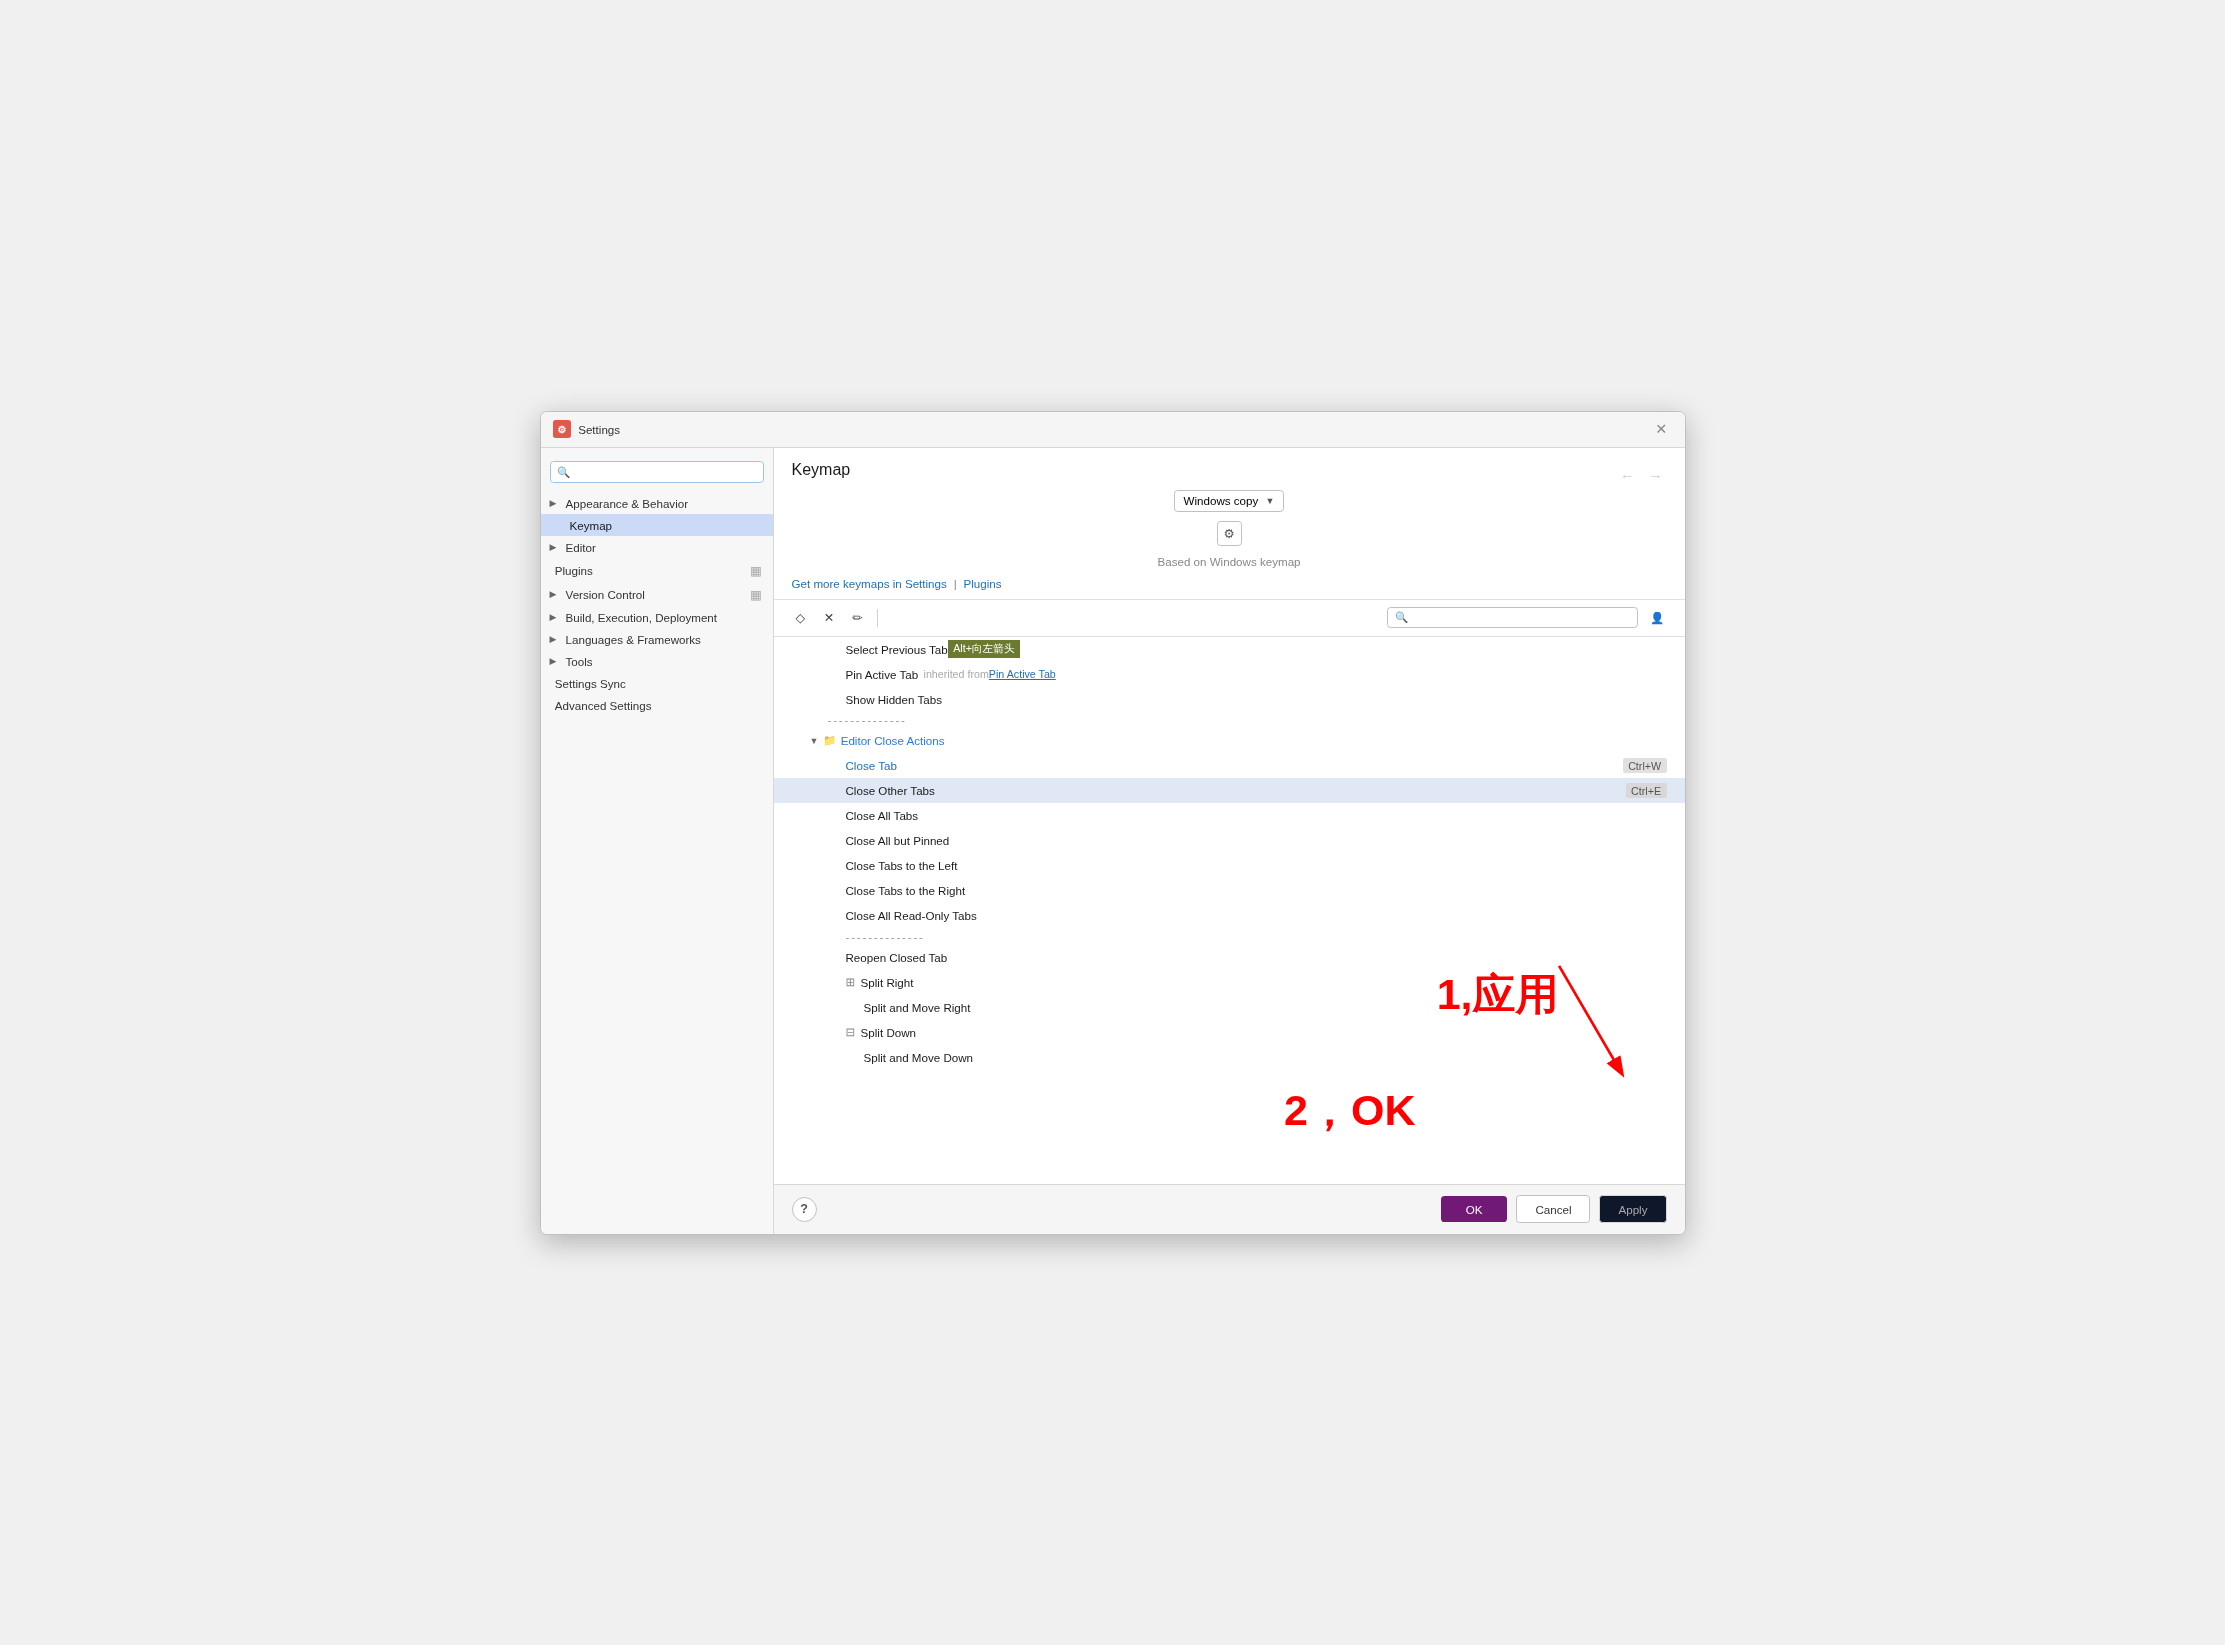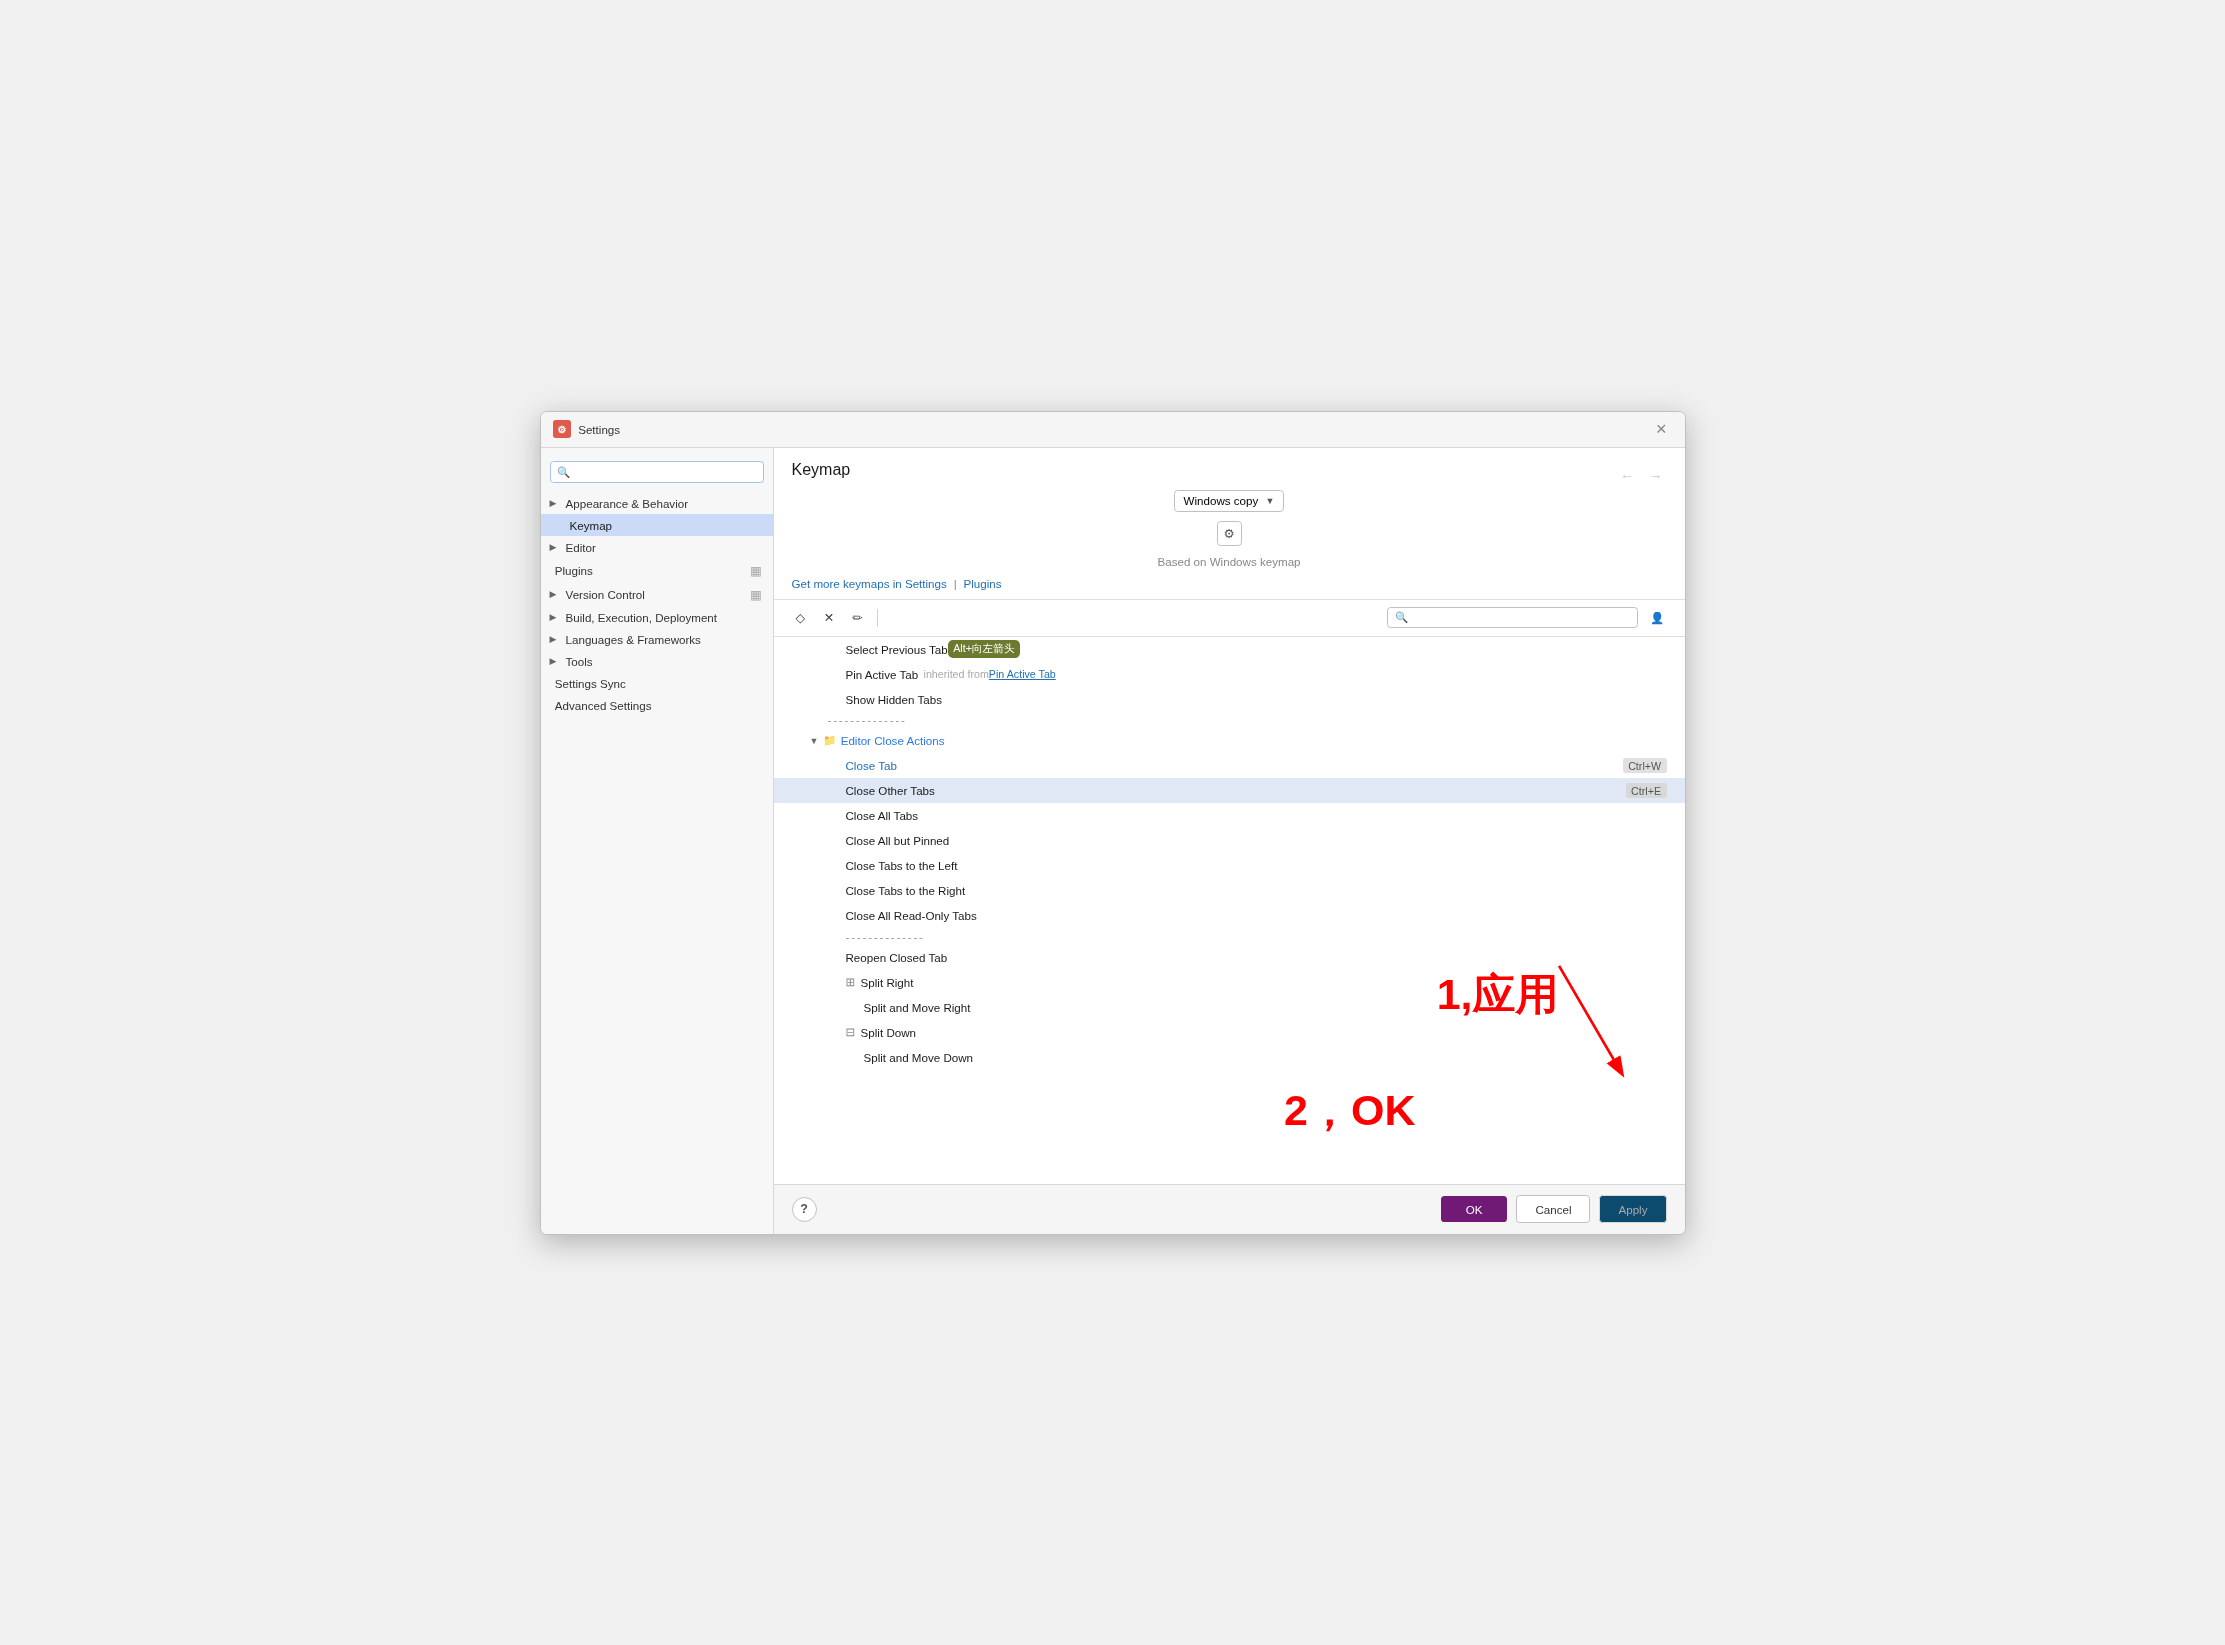--- a/index.html
+++ b/index.html
@@ -228,21 +228,21 @@
       color: #1a1a1a;
       min-height: 25px;
       cursor: pointer;
       position: relative;
     }
     .tree-row.selected { background: #e0e8f5; }
     .shortcut-badge {
       background: #6b7a2e;
       color: white;
       padding: 1.8px 5.4px;
-      border-radius: 5px;
+      border-radius: 0;
       font-size: 10.7px;
     }
     .tree-indent-1 { padding-left: 36px; }
     .tree-indent-3 { padding-left: 72px; }
     .tree-indent-4 { padding-left: 90px; }
     .tree-group {
       color: #2a7ae2;
       font-size: 11.6px;
     }
     .tree-group-icon {
@@ -312,21 +312,21 @@
     .btn-cancel {
       background: white;
       color: #333;
       border: 0.9px solid #c0c0c0;
       border-radius: 3.6px;
       padding: 6.3px 18px;
       font-size: 11.6px;
       cursor: pointer;
     }
     .btn-apply {
-      background: #0c4a6e;
+      background: #0f172a;
       color: #aaa;
       border: 0.9px solid #d8d8d8;
       border-radius: 3.6px;
       padding: 6.3px 18px;
       font-size: 11.6px;
       cursor: default;
     }
     .nav-arrow-btn {
       background: none; border: none;
       cursor: pointer; color: #888; font-size: 14.3px;

